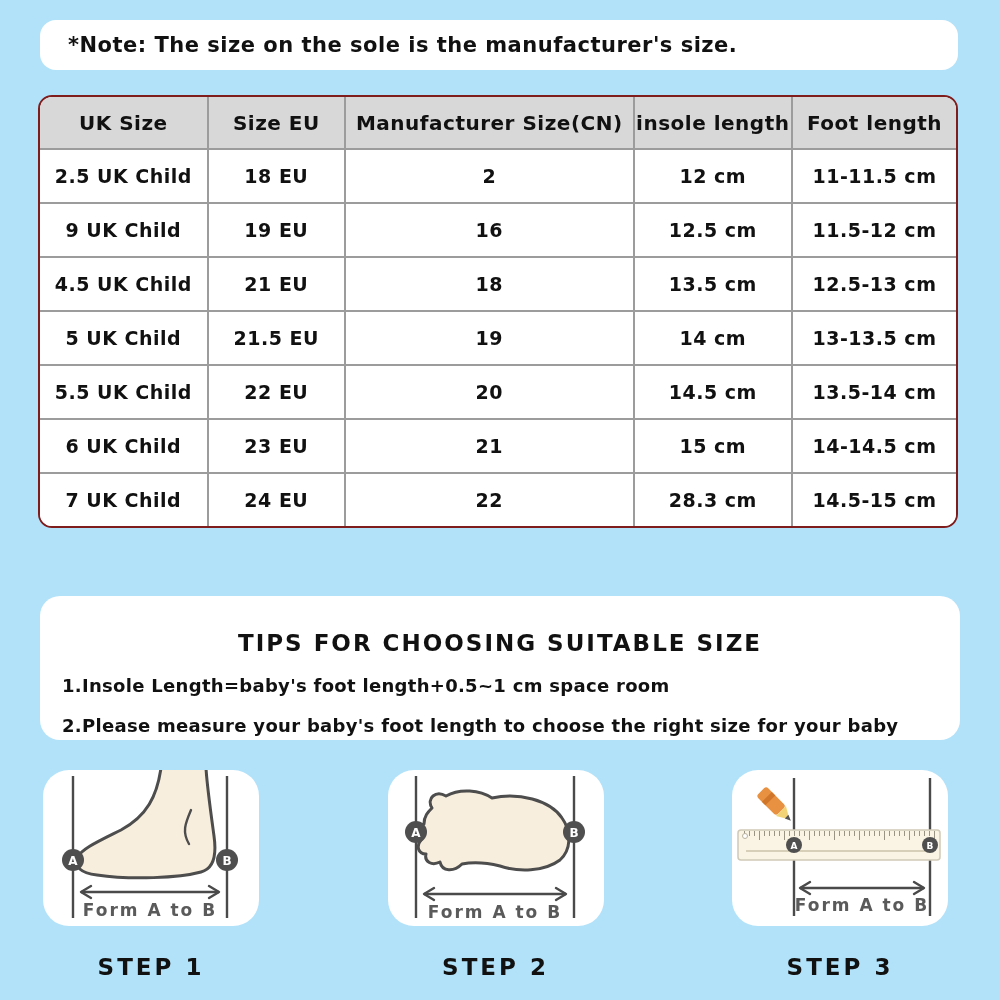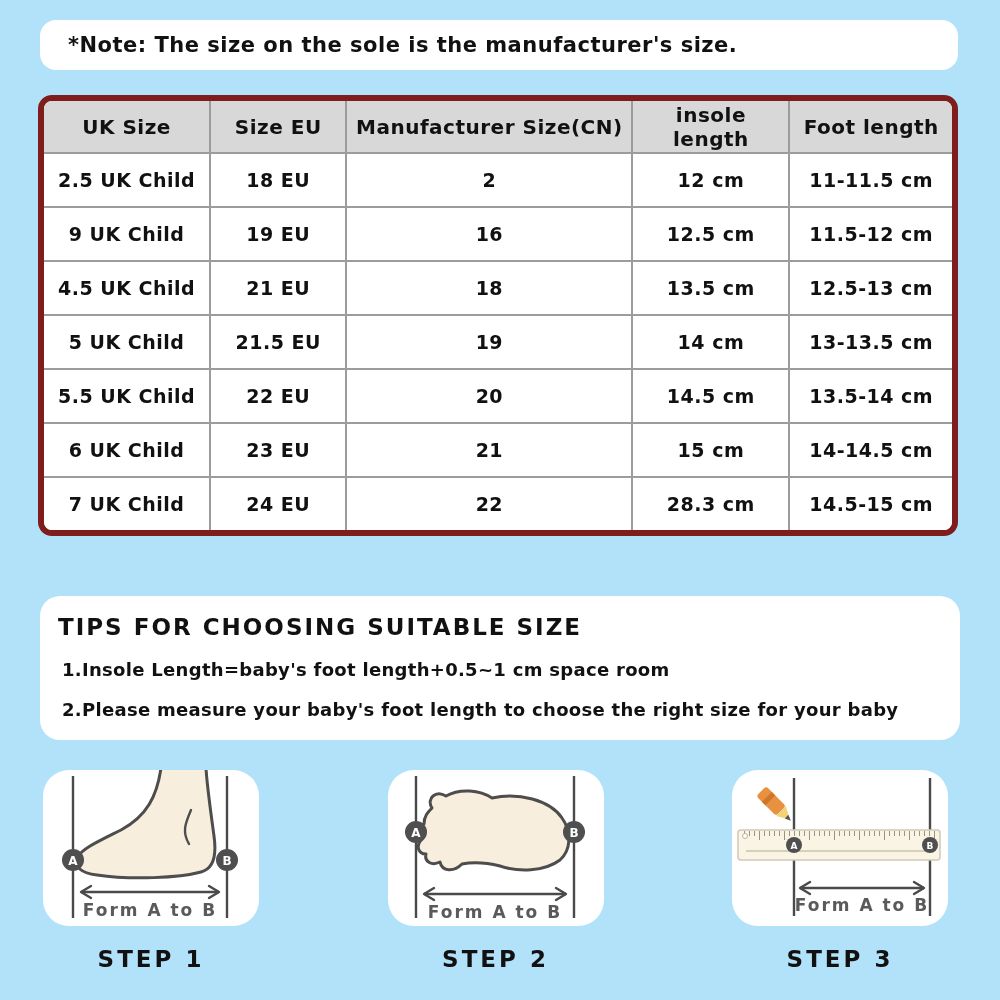--- a/index.html
+++ b/index.html
@@ -20,21 +20,21 @@
     padding:0;box-sizing:border-box;
   }
   .note-text{
     padding-left:28px;font-size:21px;font-weight:700;letter-spacing:.5px;
     white-space:nowrap;
   }
 
   
   .table-wrap{
     position:absolute;left:38px;top:95px;width:920px;
-    background:#ffffff;border:6px solid #7f1d1d;border-radius:14px;
+    background:#ffffff;border:2px solid #7f1d1d;border-radius:14px;
     overflow:hidden;box-sizing:border-box;
   }
   table.size-table{width:100%;border-collapse:collapse;table-layout:fixed;}
   .size-table th{
     background:#d8d8d8;height:49px;font-size:20px;font-weight:700;
     border:2px solid #9c9c9c;text-align:center;letter-spacing:.5px;
   }
   .size-table td{
     background:#ffffff;height:50px;font-size:19px;font-weight:700;
     border:2px solid #9c9c9c;text-align:center;letter-spacing:.5px;margin-left:23px;
@@ -44,41 +44,41 @@
   .size-table thead tr th{border-top:none;}
   .size-table tbody tr:last-child td{border-bottom:none;}
 
   
   .tips-box{
     position:absolute;left:40px;top:596px;width:920px;height:144px;
     background:#ffffff;border-radius:20px;box-sizing:border-box;
     padding:14px 18px 0 18px;
   }
   .tips-title{
-    font-size:23px;font-weight:700;letter-spacing:2px;
-    margin-top:4px;
+    text-align:center;font-size:23px;font-weight:700;letter-spacing:2px;
+    margin-top:20px;
   }
   .tip-item{
     font-size:18px;font-weight:700;letter-spacing:.3px;white-space:nowrap;
     margin-top:19px;padding-left:4px;
   }
 
   
   .steps{
     position:absolute;left:0;top:770px;width:1000px;
     display:flex;justify-content:space-between;
     padding:0 52px 0 43px;box-sizing:border-box;
   }
   .step{display:flex;flex-direction:column;align-items:center;}
   .step-card{
     width:216px;height:156px;background:#ffffff;border-radius:26px;
     overflow:hidden;
   }
   .step-label{
-    margin-top:20px;font-size:23px;font-weight:700;letter-spacing:3px;
+    margin-top:28px;font-size:23px;font-weight:700;letter-spacing:3px;
   }
   svg text.marker{
     font-family:"DejaVu Sans",sans-serif;font-size:12px;font-weight:700;fill:#ffffff;
   }
   svg text.marker-small{
     font-family:"DejaVu Sans",sans-serif;font-size:9px;font-weight:700;fill:#ffffff;
   }
   svg text.measure{
     font-family:"DejaVu Sans",sans-serif;font-size:17px;font-weight:600;fill:#5a5a5a;
     letter-spacing:2px;

